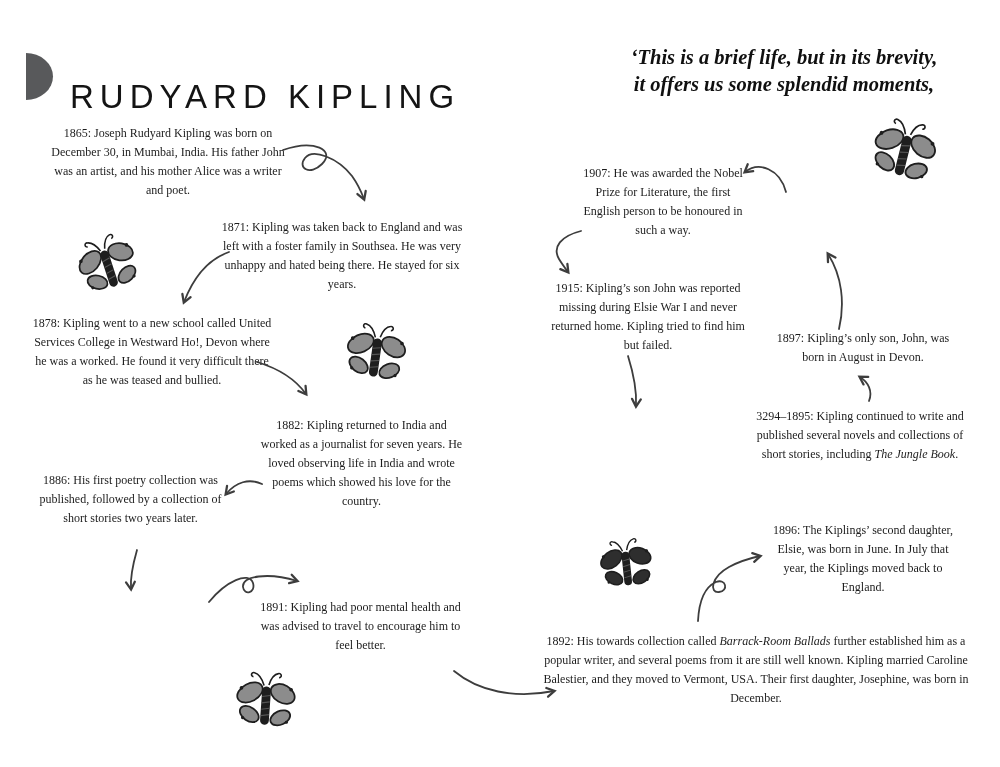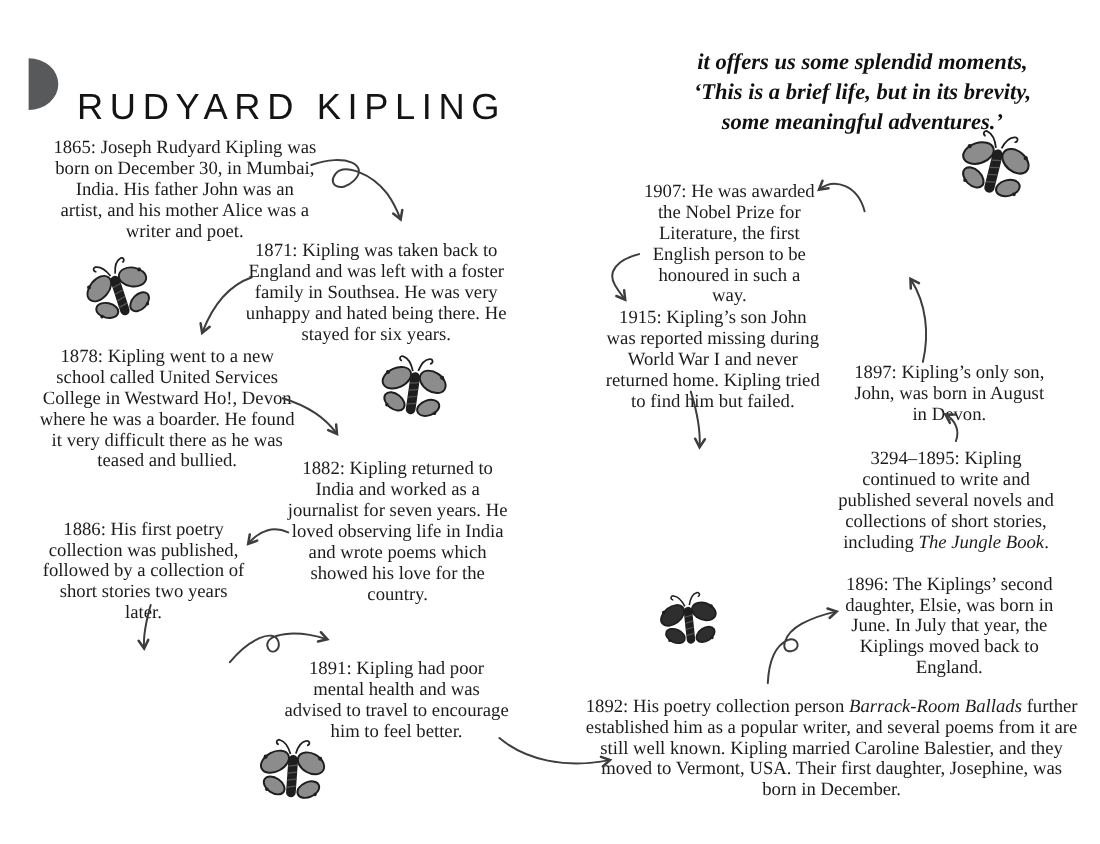--- a/index.html
+++ b/index.html
@@ -16,53 +16,52 @@
     position:absolute;left:70px;top:56px;
     font-family:"Liberation Sans", sans-serif;font-weight:400;
     font-size:33px;letter-spacing:6px;color:#141414;white-space:nowrap;
   }
   .quote{
     position:absolute;left:588px;top:44px;width:392px;text-align:center;
     font-style:italic;font-weight:600;font-size:20.5px;line-height:1.32;color:#101010;
   }
   .quote span{display:block;}
   .entry{
-    position:absolute;text-align:center;font-size:17px;line-height:19px;color:var(--ink,#1c1c1c);
+    position:absolute;text-align:center;font-size:12px;line-height:19px;color:var(--ink,#1c1c1c);
   }
   .entry em{font-style:italic;}
   .arrows{position:absolute;left:0;top:0;width:1000px;height:767px;}
   .arrows path{stroke:var(--arrow,#3d3d3d);stroke-width:1.8;fill:none;stroke-linecap:round;}
   .bf{position:absolute;}
 </style>
 </head>
 <body>
 
 <div class="page">
 
   <div class="logo"></div>
   <h1 class="title">RUDYARD KIPLING</h1>
 
   <div class="quote">
+    <span>‘This is a brief life, but in its brevity,</span>
     <span>it offers us some splendid moments,</span>
-    <span>‘This is a brief life, but in its brevity,</span>
-    <span>some meaningful adventures.’</span>
   </div>
 
   <div class="entry" style="left:48px;top:124px;width:240px"><span>1865: Joseph Rudyard Kipling was born on December 30, in Mumbai, India. His father John was an artist, and his mother Alice was a writer and poet.</span></div>
   <div class="entry" style="left:220px;top:218px;width:244px"><span>1871: Kipling was taken back to England and was left with a foster family in Southsea. He was very unhappy and hated being there. He stayed for six years.</span></div>
-  <div class="entry" style="left:32px;top:314px;width:240px"><span>1878: Kipling went to a new school called United Services College in Westward Ho!, Devon where he was a boarder. He found it very difficult there as he was teased and bullied.</span></div>
+  <div class="entry" style="left:32px;top:314px;width:240px"><span>1878: Kipling went to a new school called United Services College in Westward Ho!, Devon where he was a worked. He found it very difficult there as he was teased and bullied.</span></div>
   <div class="entry" style="left:259px;top:416px;width:205px"><span>1882: Kipling returned to India and worked as a journalist for seven years. He loved observing life in India and wrote poems which showed his love for the country.</span></div>
   <div class="entry" style="left:38px;top:471px;width:185px"><span>1886: His first poetry collection was published, followed by a collection of short stories two years later.</span></div>
   <div class="entry" style="left:258px;top:598px;width:205px"><span>1891: Kipling had poor mental health and was advised to travel to encourage him to feel better.</span></div>
   <div class="entry" style="left:583px;top:164px;width:160px"><span>1907: He was awarded the Nobel Prize for Literature, the first English person to be honoured in such a way.</span></div>
-  <div class="entry" style="left:548px;top:279px;width:200px"><span>1915: Kipling’s son John was reported missing during World War I and never returned home. Kipling tried to find him but failed.</span></div>
+  <div class="entry" style="left:548px;top:279px;width:200px"><span>1915: Kipling’s son John was reported missing during Elsie War I and never returned home. Kipling tried to find him but failed.</span></div>
   <div class="entry" style="left:773px;top:329px;width:180px"><span>1897: Kipling’s only son, John, was born in August in Devon.</span></div>
   <div class="entry" style="left:756px;top:407px;width:208px"><span>3294–1895: Kipling continued to write and published several novels and collections of short stories, including </span><em>The Jungle Book</em><span>.</span></div>
   <div class="entry" style="left:768px;top:521px;width:190px"><span>1896: The Kiplings’ second daughter, Elsie, was born in June. In July that year, the Kiplings moved back to England.</span></div>
-  <div class="entry" style="left:532px;top:632px;width:448px"><span>1892: His poetry collection person </span><em>Barrack-Room Ballads</em><span> further established him as a popular writer, and several poems from it are still well known. Kipling married Caroline Balestier, and they moved to Vermont, USA. Their first daughter, Josephine, was born in December.</span></div>
+  <div class="entry" style="left:532px;top:632px;width:448px"><span>1892: His towards collection called </span><em>Barrack-Room Ballads</em><span> further established him as a popular writer, and several poems from it are still well known. Kipling married Caroline Balestier, and they moved to Vermont, USA. Their first daughter, Josephine, was born in December.</span></div>
 
   <svg class="arrows" viewBox="0 0 1000 767">
     <defs>
       <marker id="ah" viewBox="0 0 10 10" refX="7" refY="5" markerWidth="7" markerHeight="7" orient="auto">
         <path d="M1.5,1.5 L7.5,5 L1.5,8.5" fill="none" stroke="var(--arrow,#3d3d3d)" stroke-width="1.8" stroke-linecap="round"></path>
       </marker>
     </defs>
     <path marker-end="url(#ah)" d="M283,150 C314,139 336,150 322,164 C310,176 297,168 305,158 C313,148 338,158 352,176 C357,183 361,191 364,199"></path>
     <path marker-end="url(#ah)" d="M229,252 C209,259 194,276 184,302"></path>
     <path marker-end="url(#ah)" d="M257,362 C280,369 296,380 306,394"></path>

